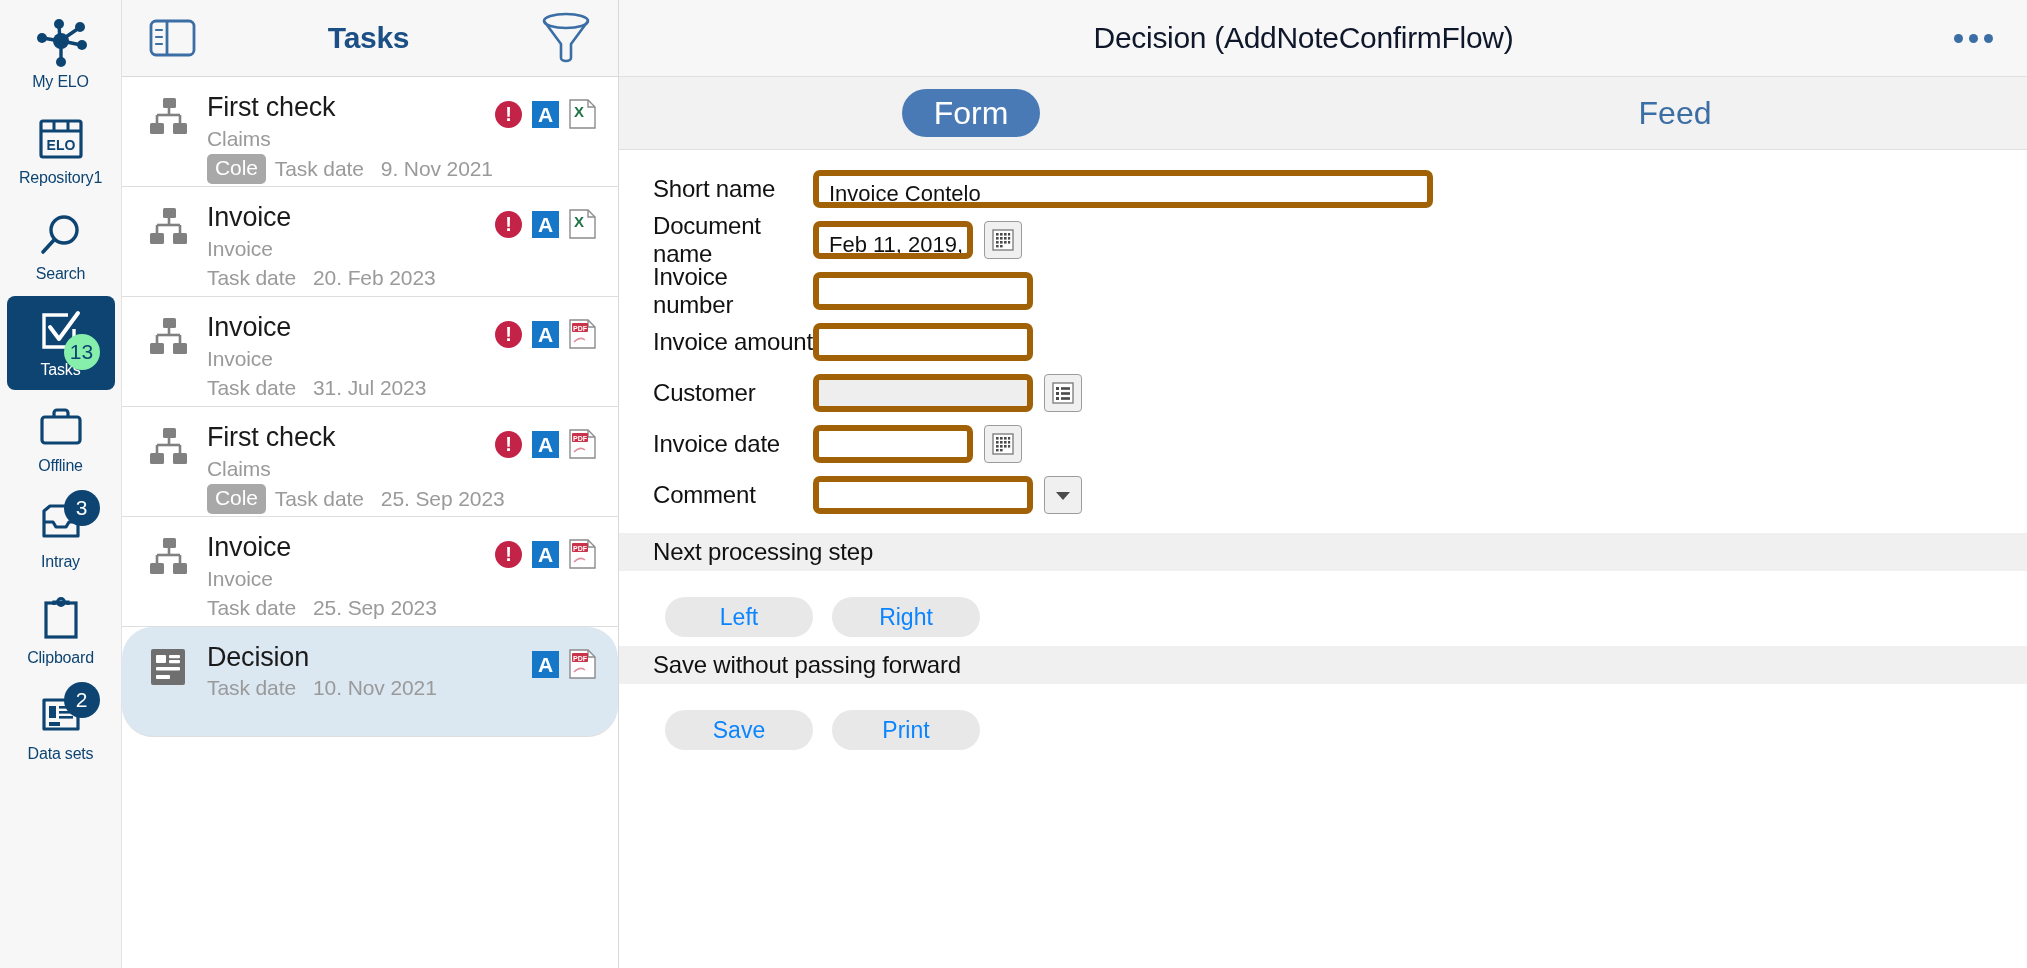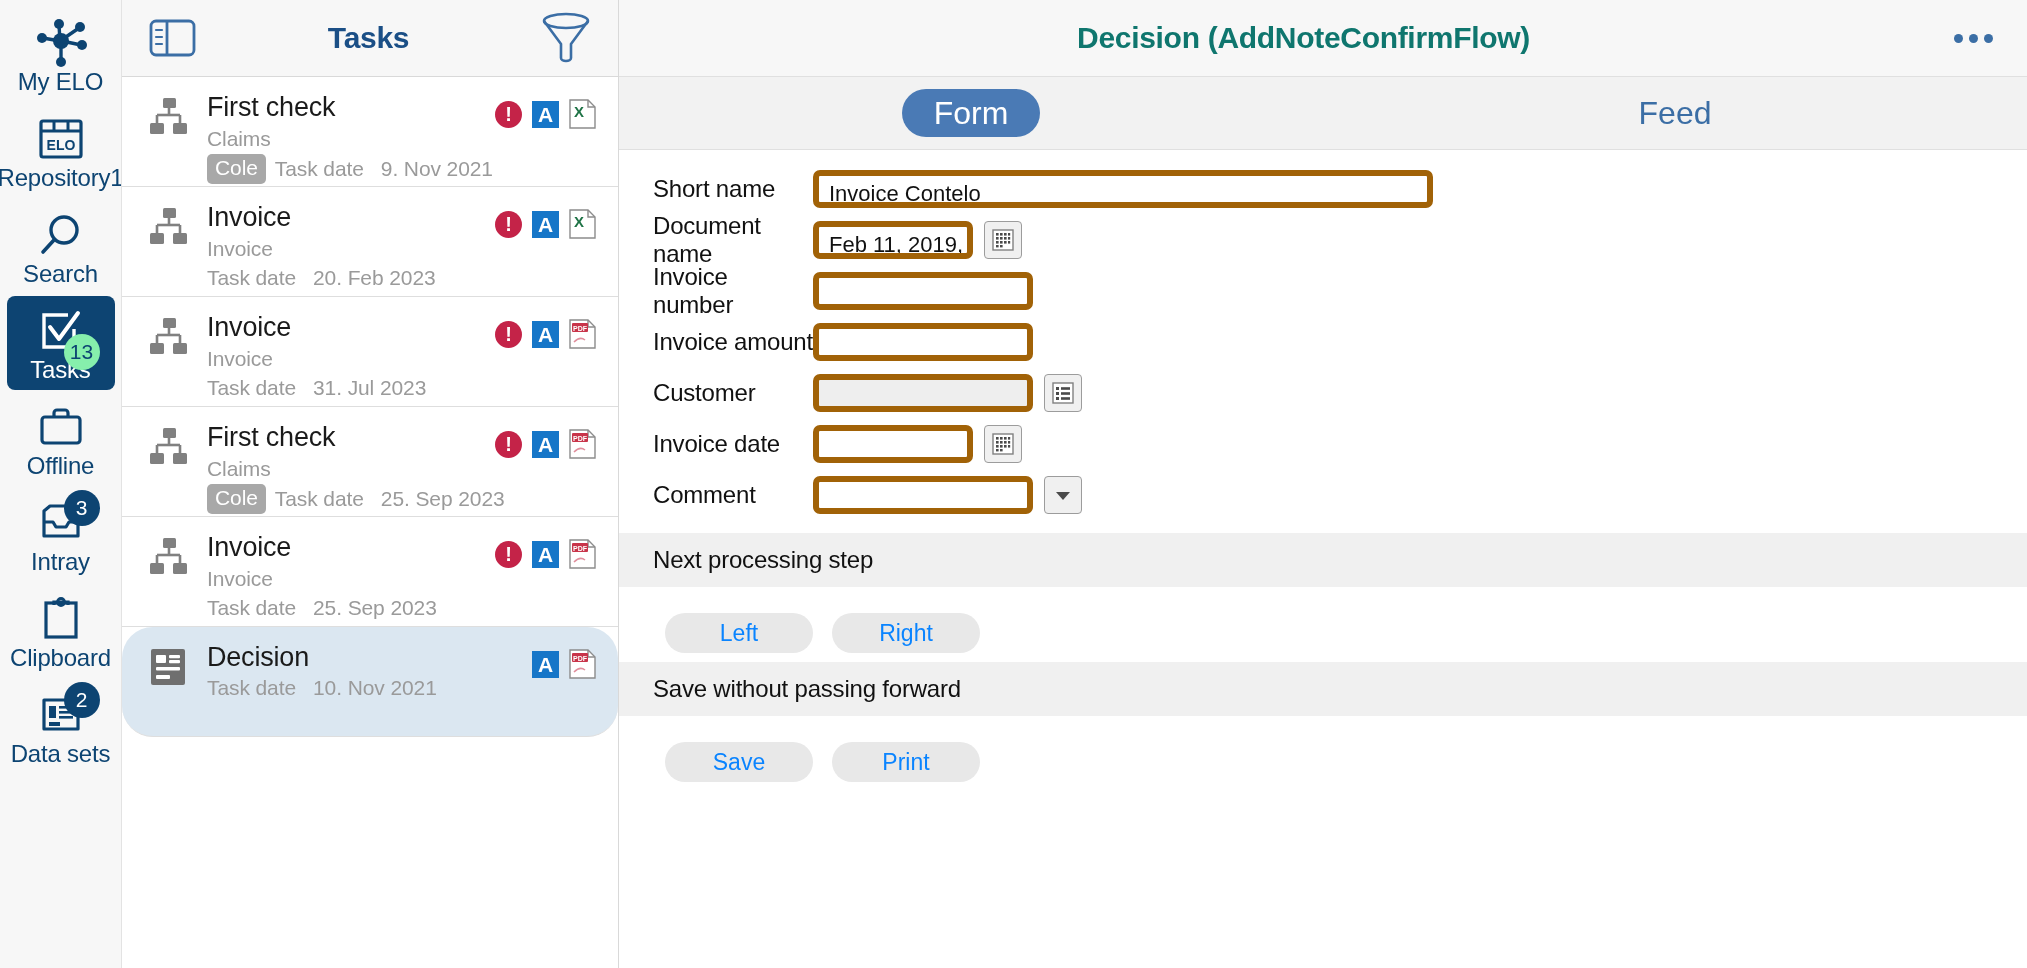--- a/index.html
+++ b/index.html
@@ -30,21 +30,21 @@
     cursor: pointer;
   }
   .rail-item.active { background: #0d4472; color: #ffffff; }
   .rail-ico {
     position: relative;
     width: 54px; height: 50px;
     display: flex; align-items: center; justify-content: center;
   }
   .rail-ico svg { display: block; }
   .rail-label {
-    font-size: 24px; line-height: 22px; margin-top: 3px;
+    font-size: 16px; line-height: 22px; margin-top: 3px;
     white-space: nowrap;
     letter-spacing: -0.2px;
   }
   .badge {
     position: absolute;
     min-width: 36px; height: 36px; padding: 0 6px;
     border-radius: 18px;
     display: flex; align-items: center; justify-content: center;
     font-size: 21px; font-weight: 400;
     top: -8px; right: -12px;
@@ -134,21 +134,21 @@
     flex: 1; height: 968px; background: #ffffff;
     display: flex; flex-direction: column; overflow: hidden;
   }
   .dt-head {
     height: 77px; flex: 0 0 77px;
     background: #f7f7f7; border-bottom: 1px solid #e0e0e0;
     display: flex; align-items: center; padding: 0 34px;
   }
   .dt-title {
     flex: 1; text-align: center;
-    font-size: 30px; color: #0f766e; font-weight: 700;
+    font-size: 30px; color: #0f172a; font-weight: 400;
     letter-spacing: -0.3px;
   }
   .dots { display: flex; gap: 6px; cursor: pointer; }
   .dots i { width: 9px; height: 9px; border-radius: 50%; background: #3b6ea5; display: block; }
 
   .dt-tabs {
     height: 73px; flex: 0 0 73px;
     background: #f2f2f2; border-bottom: 1px solid #e0e0e0;
     display: flex; align-items: center;
   }
@@ -186,21 +186,21 @@
   .finput.disabled { background: #eeeeee; }
   .fbtn {
     width: 38px; height: 38px; margin-left: 11px;
     border: 1px solid #9c9c9c; border-radius: 4px;
     background: #f0f0f0;
     display: flex; align-items: center; justify-content: center;
     cursor: pointer;
   }
 
   .section-bar {
-    background: #f0f0f0; height: 54px;
+    background: #f0f0f0; height: 38px;
     display: flex; align-items: center; padding-left: 34px;
     font-size: 24px; color: #111111;
     letter-spacing: -0.2px;
   }
   .btn-row { display: flex; gap: 19px; padding: 26px 0 9px 46px; }
   .pillbtn {
     min-width: 148px; height: 40px;
     background: #e8e8e8; border-radius: 20px;
     display: flex; align-items: center; justify-content: center;
     color: #0a84ff; font-size: 23px; cursor: pointer;

